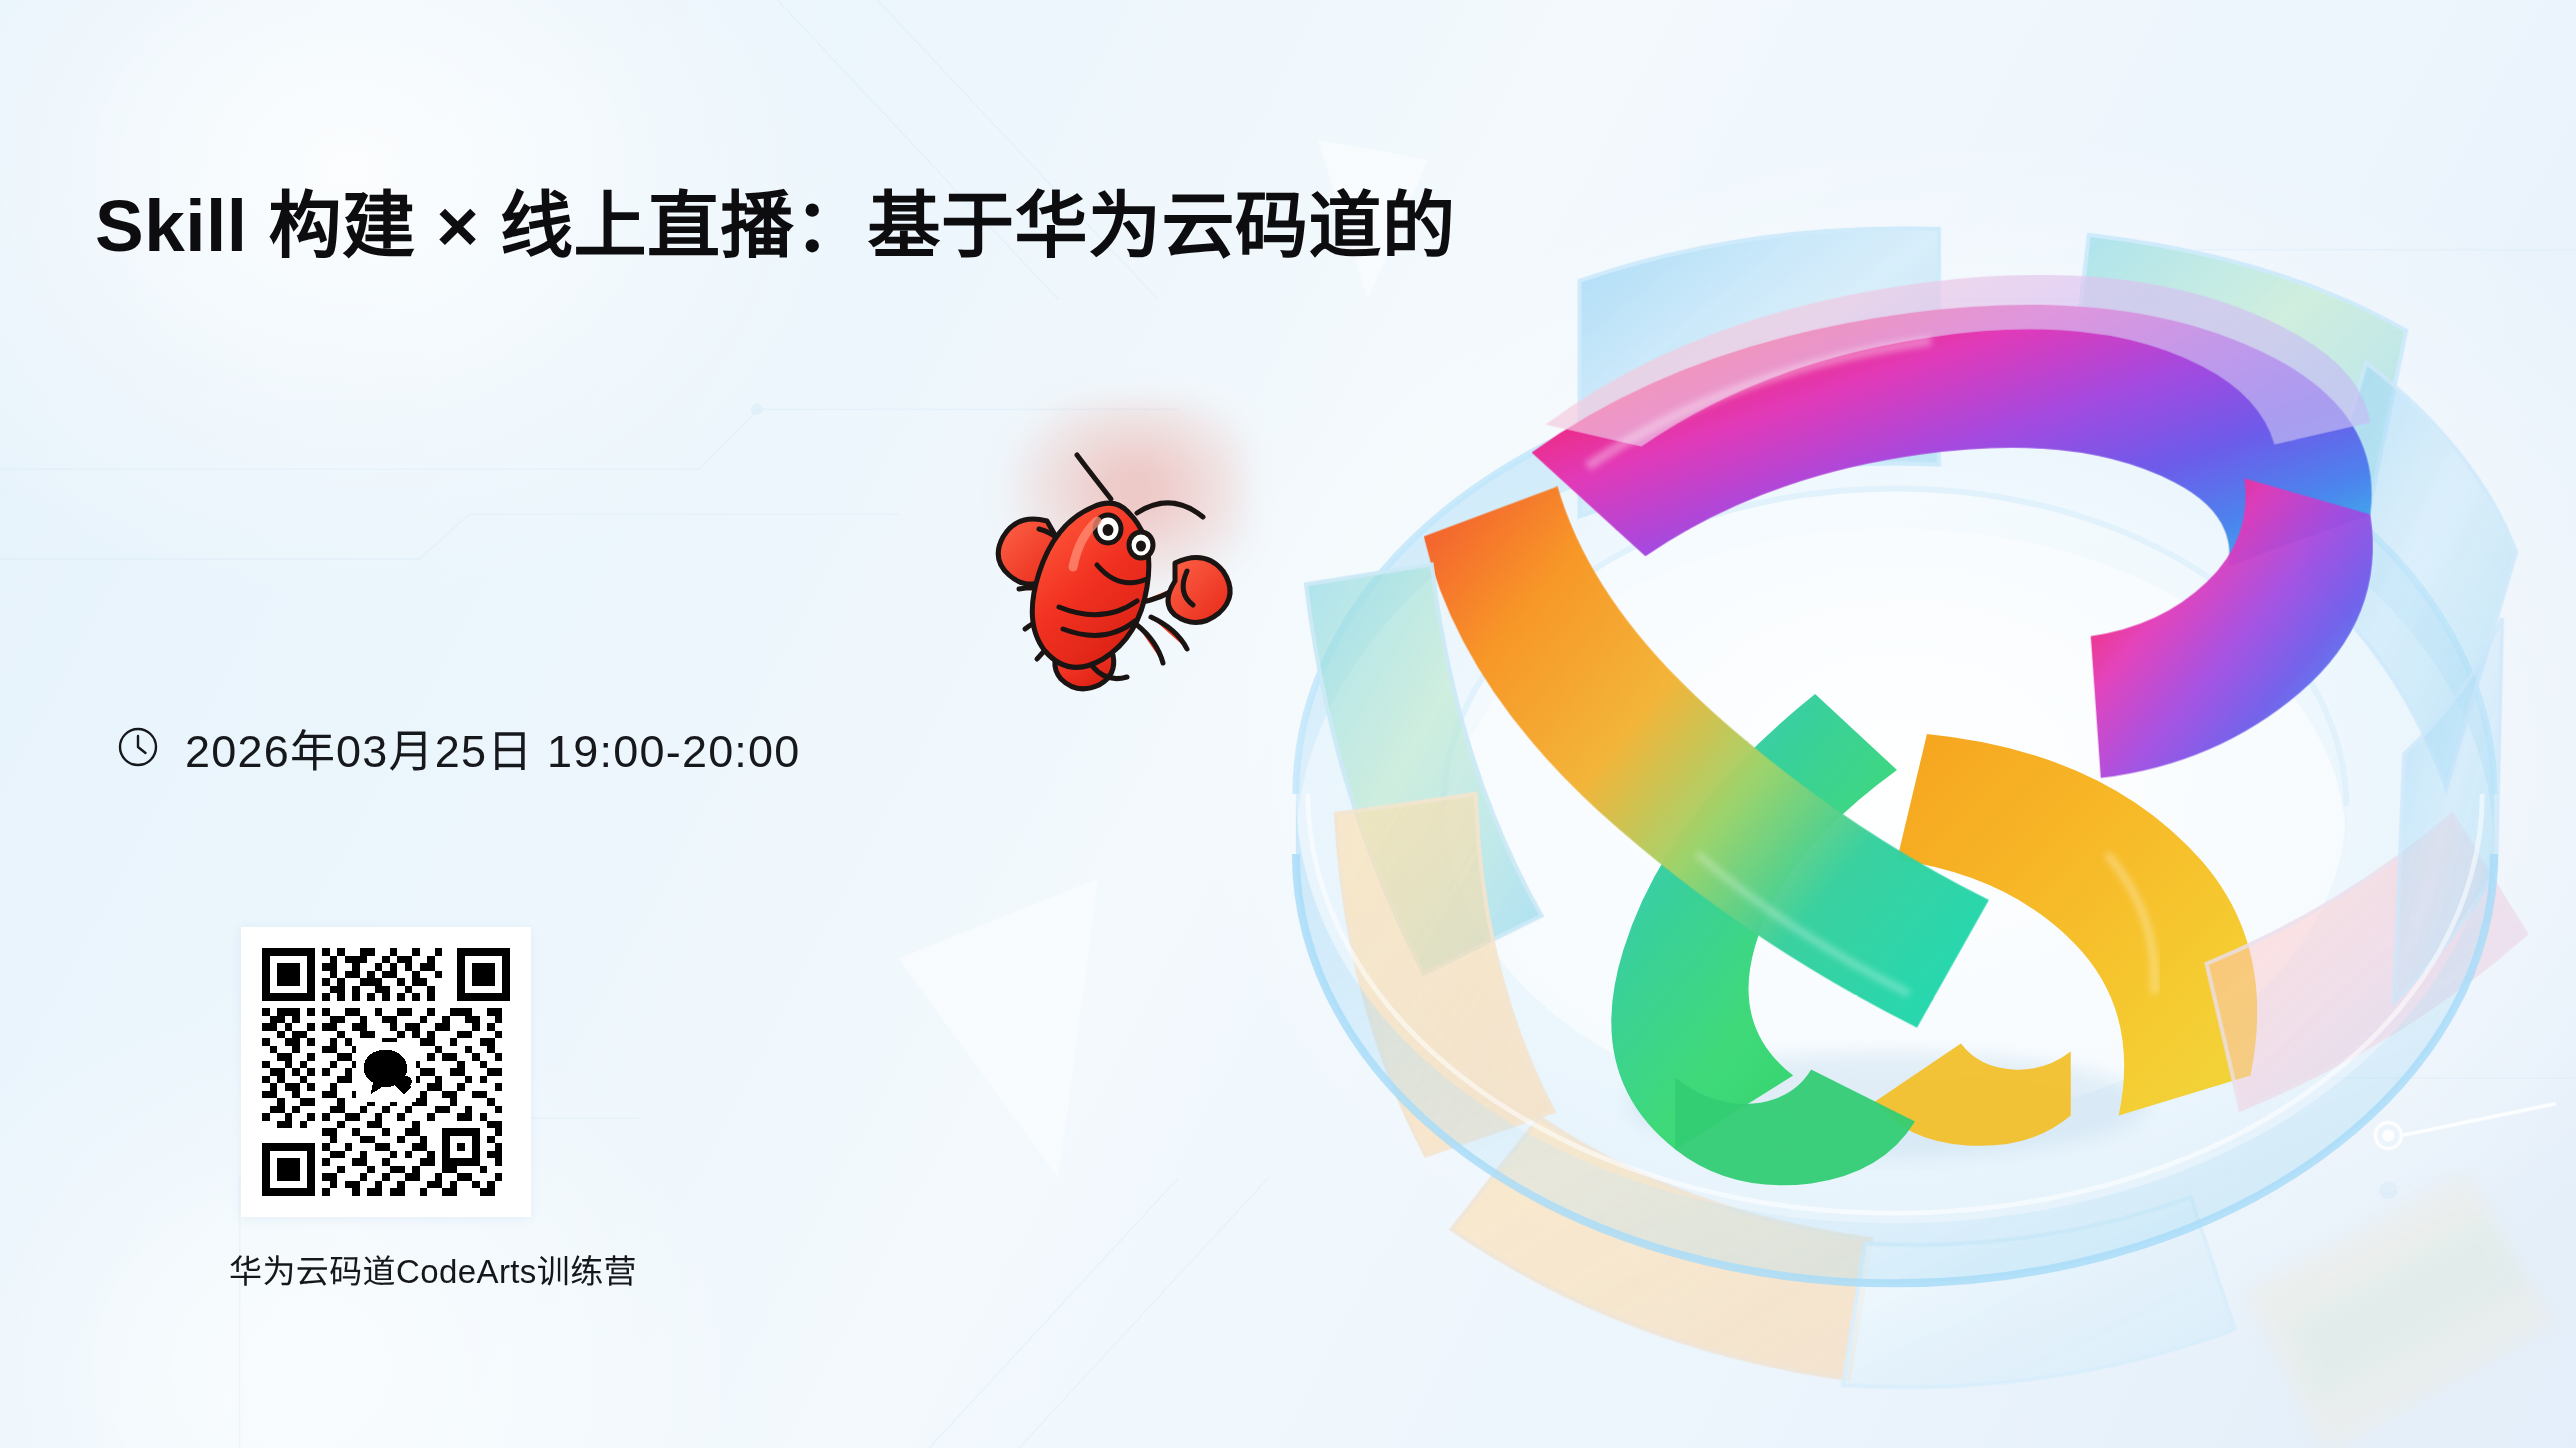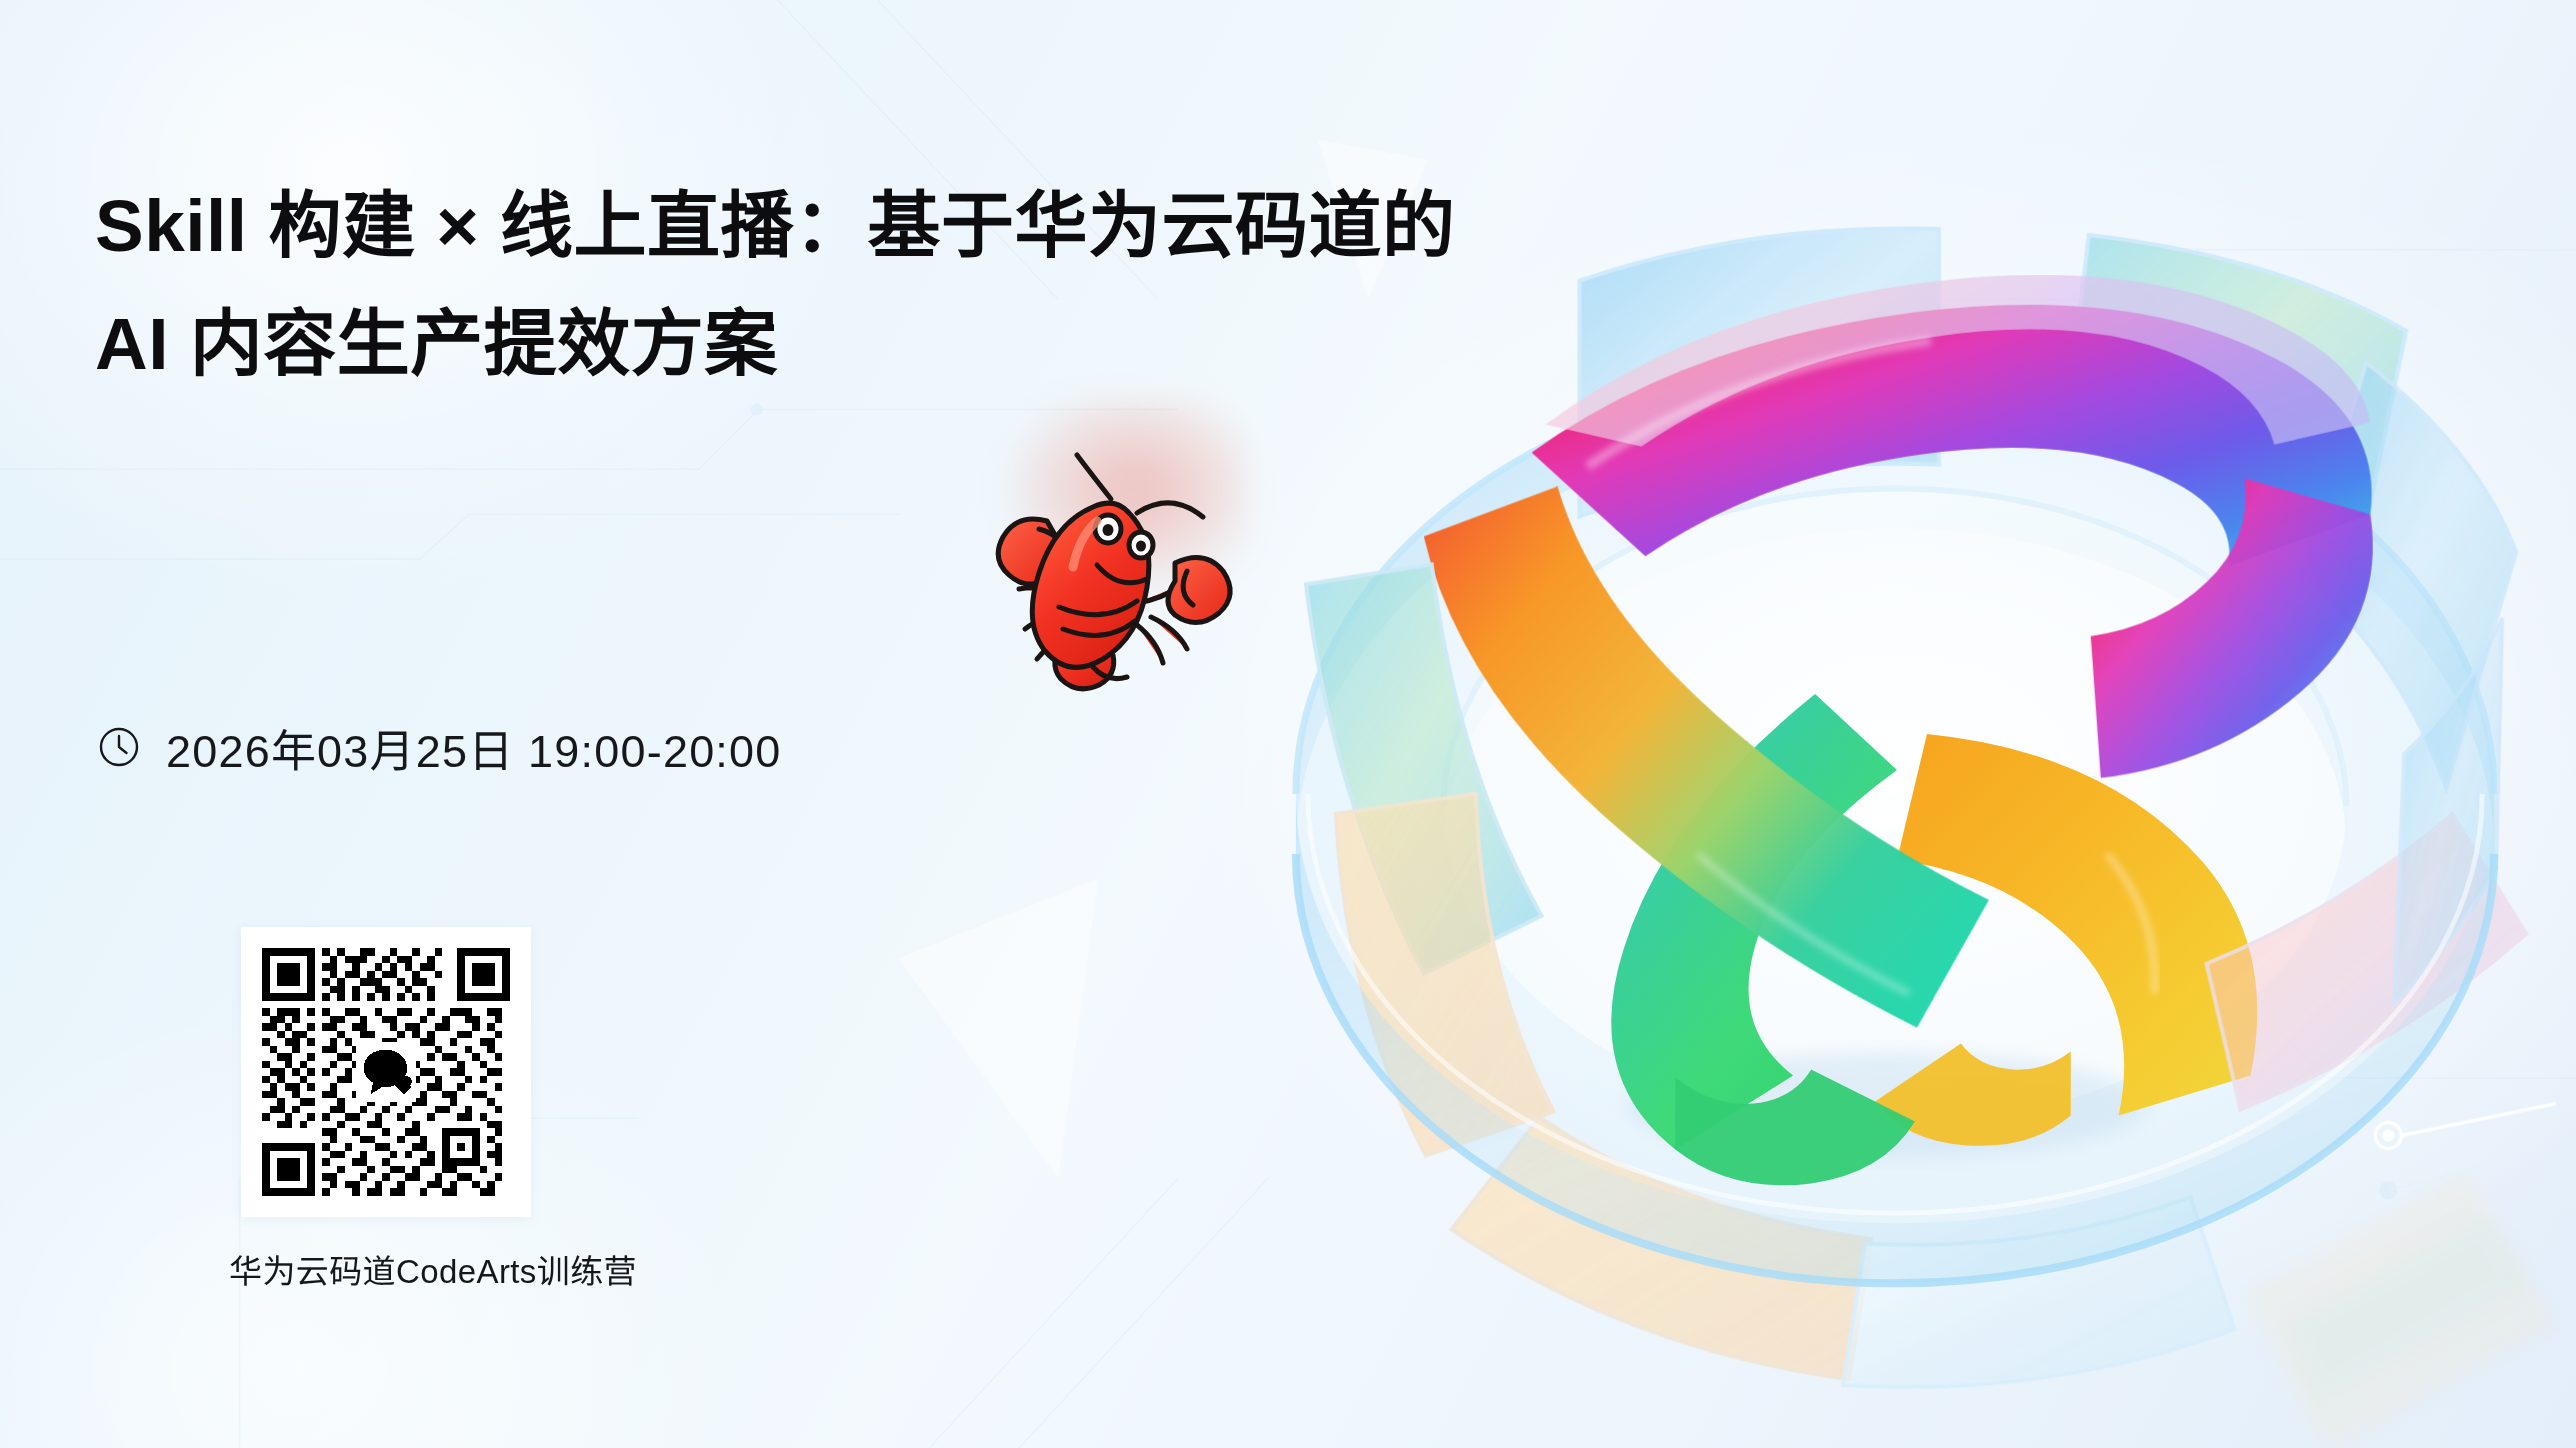--- a/index.html
+++ b/index.html
@@ -33,21 +33,21 @@
   .content{position:absolute;left:95px;top:0;width:1148px;height:1449px;}
 
   .title{
     position:absolute;left:0;top:168px;width:1118px;
     font-size:73px;line-height:116px;font-weight:700;color:#0d0d0f;
     letter-spacing:0.5px;white-space:nowrap;
   }
   .title-line{display:block;}
   .title-line.l2{margin-top:2px;}
 
-  .meta{position:absolute;left:1px;top:704px;}
+  .meta{position:absolute;left:20px;top:704px;}
   .meta-row{display:flex;align-items:center;height:86px;}
   .meta-row .ico{
     width:46px;height:46px;flex:0 0 46px;margin-right:24px;
     display:flex;align-items:center;justify-content:center;
   }
   .meta-row .ico svg{display:block;}
   .meta-text{
     font-size:45px;color:#16181c;letter-spacing:1.2px;white-space:nowrap;
     font-family:"Liberation Sans","DejaVu Sans",sans-serif;
   }
@@ -265,21 +265,20 @@
         <circle cx="1162" cy="1042" r="4.5" fill="#ffffff"></circle>
         <path d="M1175 1042 L1330 1010"></path>
       </g>
     </svg>
   </div>
 
   <div class="content">
 
     <div class="title">
       <span class="title-line l1">Skill 构建 × 线上直播：基于华为云码道的</span>
-      <span class="title-line l2">AI 内容生产提效方案</span>
     </div>
 
     <div class="meta">
 
       <div class="meta-row">
         <span class="ico">
           <svg width="44" height="44" viewBox="0 0 44 44" fill="none" stroke="#16181c" stroke-width="2.4" stroke-linecap="round" stroke-linejoin="round">
             <circle cx="22" cy="22" r="18"></circle>
             <path d="M22 11 L22 22 L29.5 28"></path>
           </svg>

